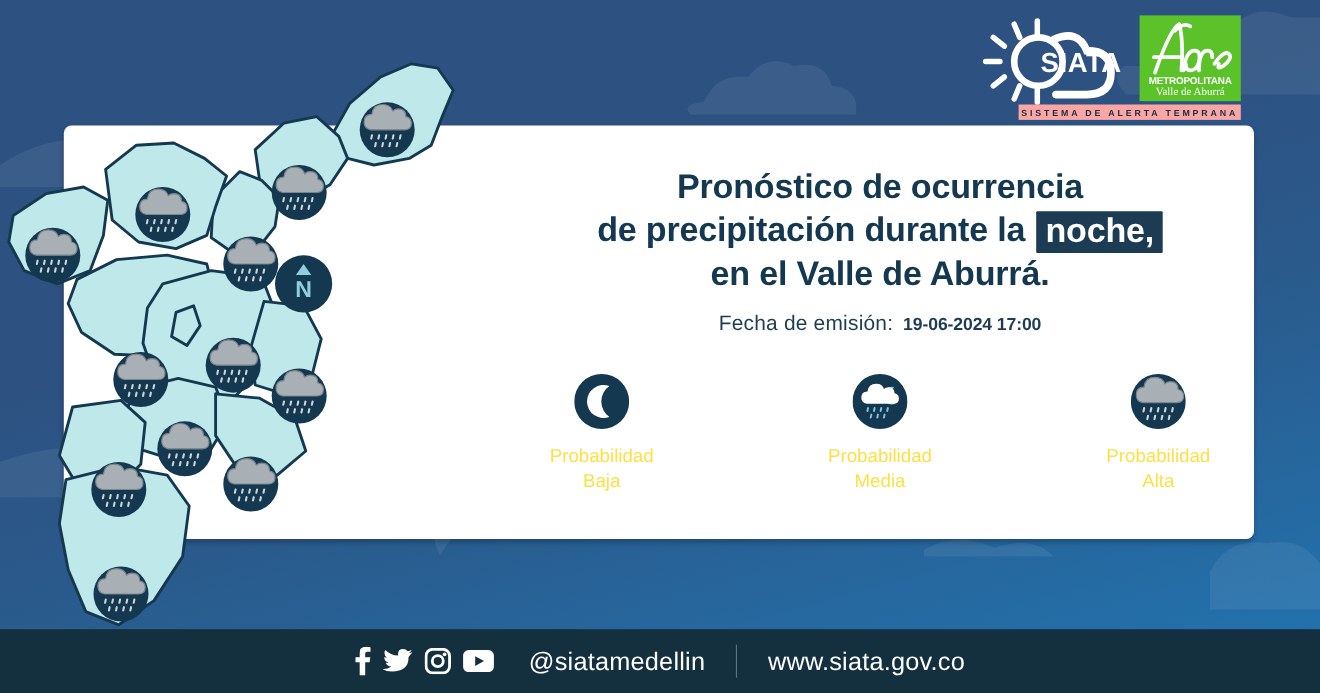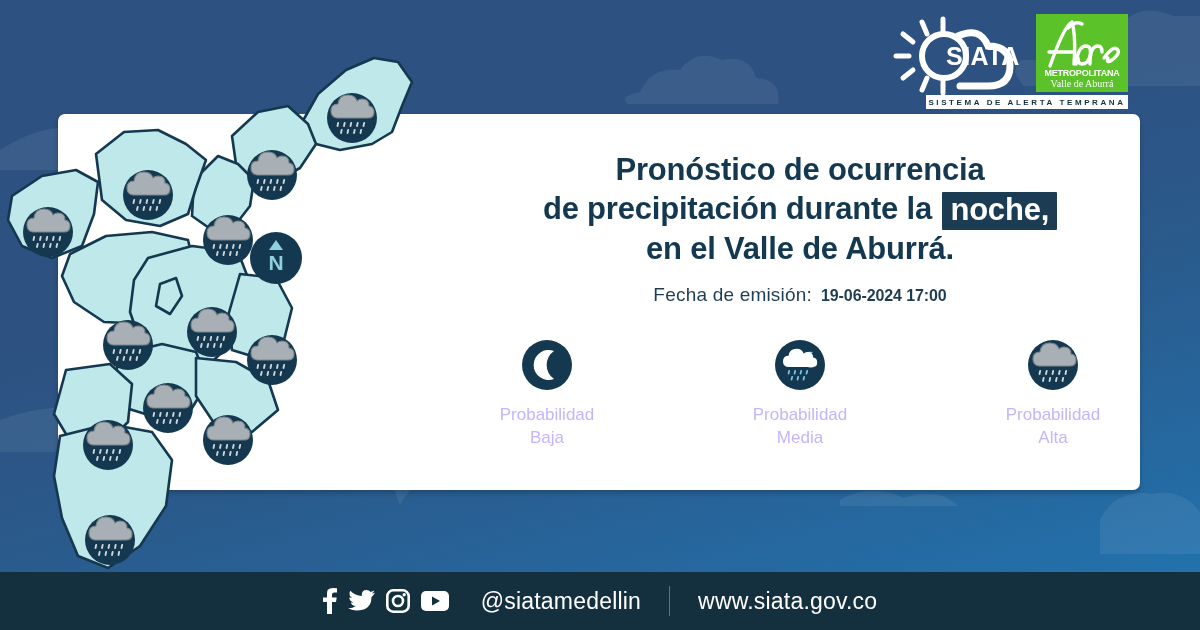--- a/index.html
+++ b/index.html
@@ -28,21 +28,21 @@
   .siata-logo { width:140px; height:84px; }
   .area-block { display:flex; flex-direction:column; align-items:center; width:92px; }
   .area-green {
     background:#5cc22a; width:92px; height:78px; position:relative; overflow:hidden;
     display:flex; flex-direction:column; justify-content:flex-end; align-items:center; padding-bottom:3px;
   }
   .area-script { position:absolute; left:4px; top:2px; width:84px; height:54px; }
   .area-l1 { font-size:9px; font-weight:bold; color:#fff; letter-spacing:-0.2px; line-height:10px; font-family:"Liberation Sans",sans-serif; }
   .area-l2 { font-size:10px; color:#fff; line-height:11px; font-family:"Liberation Serif",serif; }
   .alerta-bar {
-    margin-top:3px; background:#ffffff; height:14px; width:202px; margin-left:-110px;
+    margin-top:3px; background:#fca5a5; height:14px; width:202px; margin-left:-110px;
     display:flex; align-items:center; justify-content:center;
     font-size:8px; font-weight:bold; color:#14303f; letter-spacing:2.6px;
     font-family:"Liberation Sans",sans-serif;
   }
 
   
   .panel {
     position:absolute; left:58px; top:114px; width:1082px; height:376px;
     background:#ffffff; border-radius:7px;
     box-shadow:0 3px 5px rgba(0,0,0,0.22);
@@ -66,21 +66,21 @@
     margin-top:16px; display:flex; align-items:baseline; justify-content:center; gap:9px;
     color:#1e3d54;
   }
   .fecha-label { font-size:19px; letter-spacing:0.2px; }
   .fecha-value { font-size:16px; font-weight:bold; letter-spacing:-0.1px; }
 
   .legend { margin-top:34px; display:flex; justify-content:center; gap:103px; }
   .legend-item { display:flex; flex-direction:column; align-items:center; width:150px; }
   .legend-icon { width:50px; height:50px; }
   .legend-text {
-    margin-top:13px; color:#c4b5fd; font-size:17px; line-height:23px; text-align:center;
+    margin-top:13px; color:#fde047; font-size:17px; line-height:23px; text-align:center;
   }
 
   
   .footer-inner {
     position:absolute; left:0; bottom:0; width:1200px; height:58px;
     display:flex; align-items:center; justify-content:center; gap:0;
   }
   .social { display:flex; align-items:center; gap:11px; }
   .social svg { display:block; }
   .handle { color:#ffffff; font-size:23px; margin-left:32px; letter-spacing:0.2px; }

